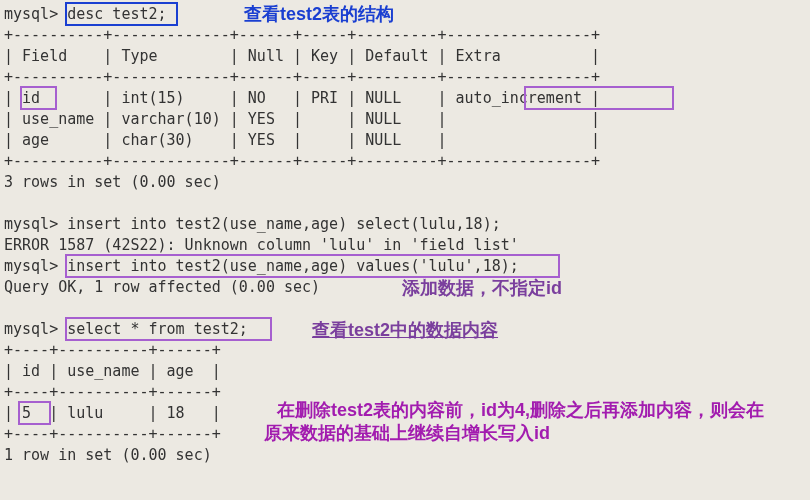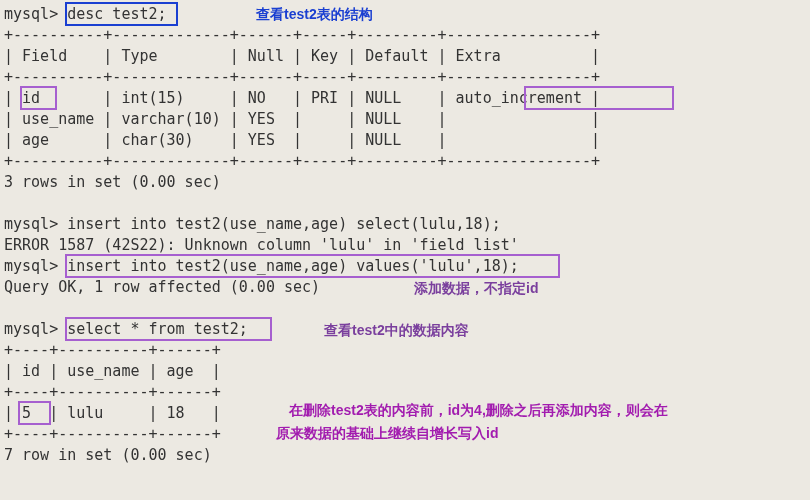--- a/index.html
+++ b/index.html
@@ -17,23 +17,22 @@
   }
   pre {
     margin: 0;
     font-family: inherit;
     white-space: pre;
   }
   .ann {
     position: absolute;
     font-family: "Microsoft YaHei", "PingFang SC", sans-serif;
     font-weight: 700;
-    font-size: 14px;
+    font-size: 18px;
     pointer-events: none;
-    margin-left: 12px;
   }
   .ann-blue { color: #1a3fd1; }
   .ann-purple { color: #7a3f9d; }
   .ann-red { color: #a21caf; }
 
   .box {
     position: absolute;
     border: 2px solid;
     box-sizing: border-box;
     pointer-events: none;
@@ -58,27 +57,27 @@
 <span>ERROR 1587 (42S22): Unknown column 'lulu' in 'field list'</span>
 <span>mysql&gt;</span> <span>insert into test2(use_name,age) values('lulu',18);</span>
 <span>Query OK, 1 row affected (0.00 sec)</span>
 
 <span>mysql&gt;</span> <span>select * from test2;</span>
 <span>+----+----------+------+</span>
 <span>| id | use_name | age  |</span>
 <span>+----+----------+------+</span>
 <span>| 5  | lulu     | 18   |</span>
 <span>+----+----------+------+</span>
-<span>7 row in set (0.00 sec)</span>
+<span>1 row in set (0.00 sec)</span>
 </pre>
 
 <div class="box box-blue" style="left:65px;  top:2px;   width:113px; height:24px;"></div>
 <div class="box box-purple" style="left:20px;  top:86px;  width:37px;  height:24px;"></div>
 <div class="box box-purple" style="left:524px; top:86px;  width:150px; height:24px;"></div>
 <div class="box box-purple" style="left:65px;  top:254px; width:495px; height:24px;"></div>
 <div class="box box-purple" style="left:65px;  top:317px; width:207px; height:24px;"></div>
 <div class="box box-purple" style="left:18px;  top:401px; width:33px;  height:24px;"></div>
 
 <div class="ann ann-blue" style="left:244px; top:4px;">查看test2表的结构</div>
 <div class="ann ann-purple" style="left:402px; top:278px;">添加数据，不指定id</div>
-<div class="ann ann-purple" style="left:312px; top:320px;">查看test2中的数据内容</div>
+<div class="ann ann-purple" style="left:312px; top:320px;text-decoration:underline;">查看test2中的数据内容</div>
 <div class="ann ann-red" style="left:277px; top:400px;">在删除test2表的内容前，id为4,删除之后再添加内容，则会在</div>
 <div class="ann ann-red" style="left:264px; top:423px;">原来数据的基础上继续自增长写入id</div>
 
 </body></html>

